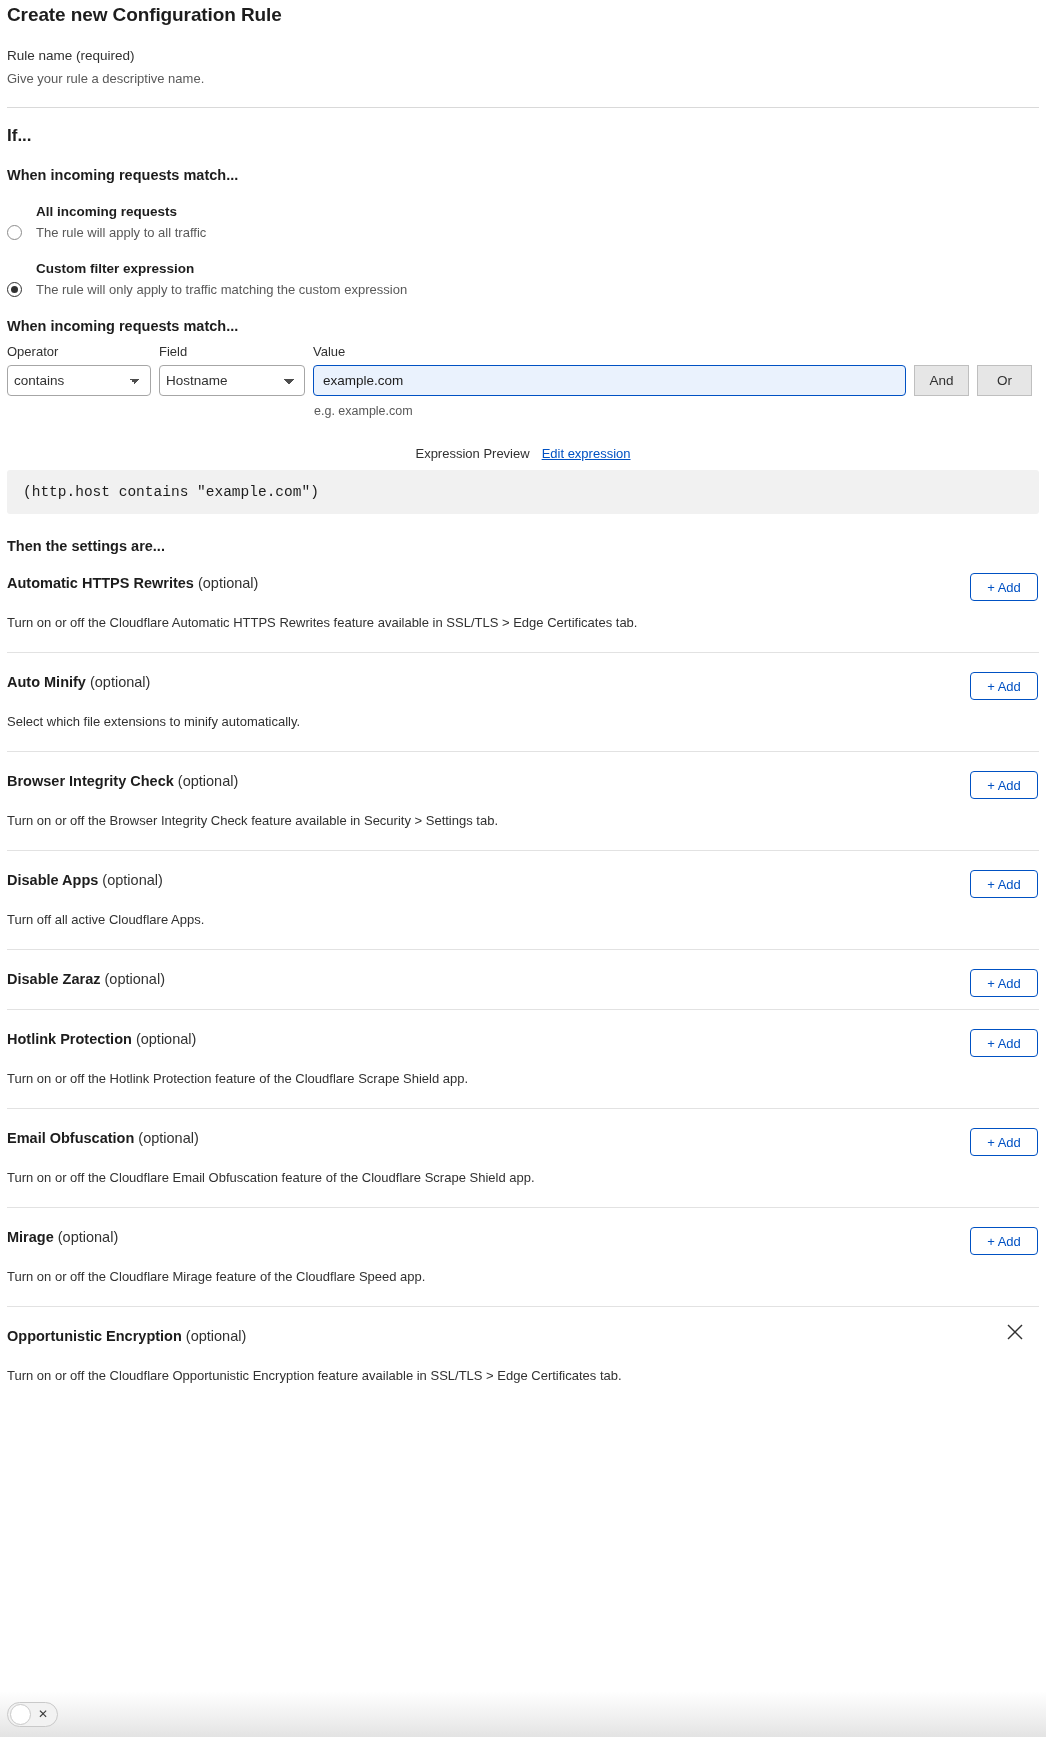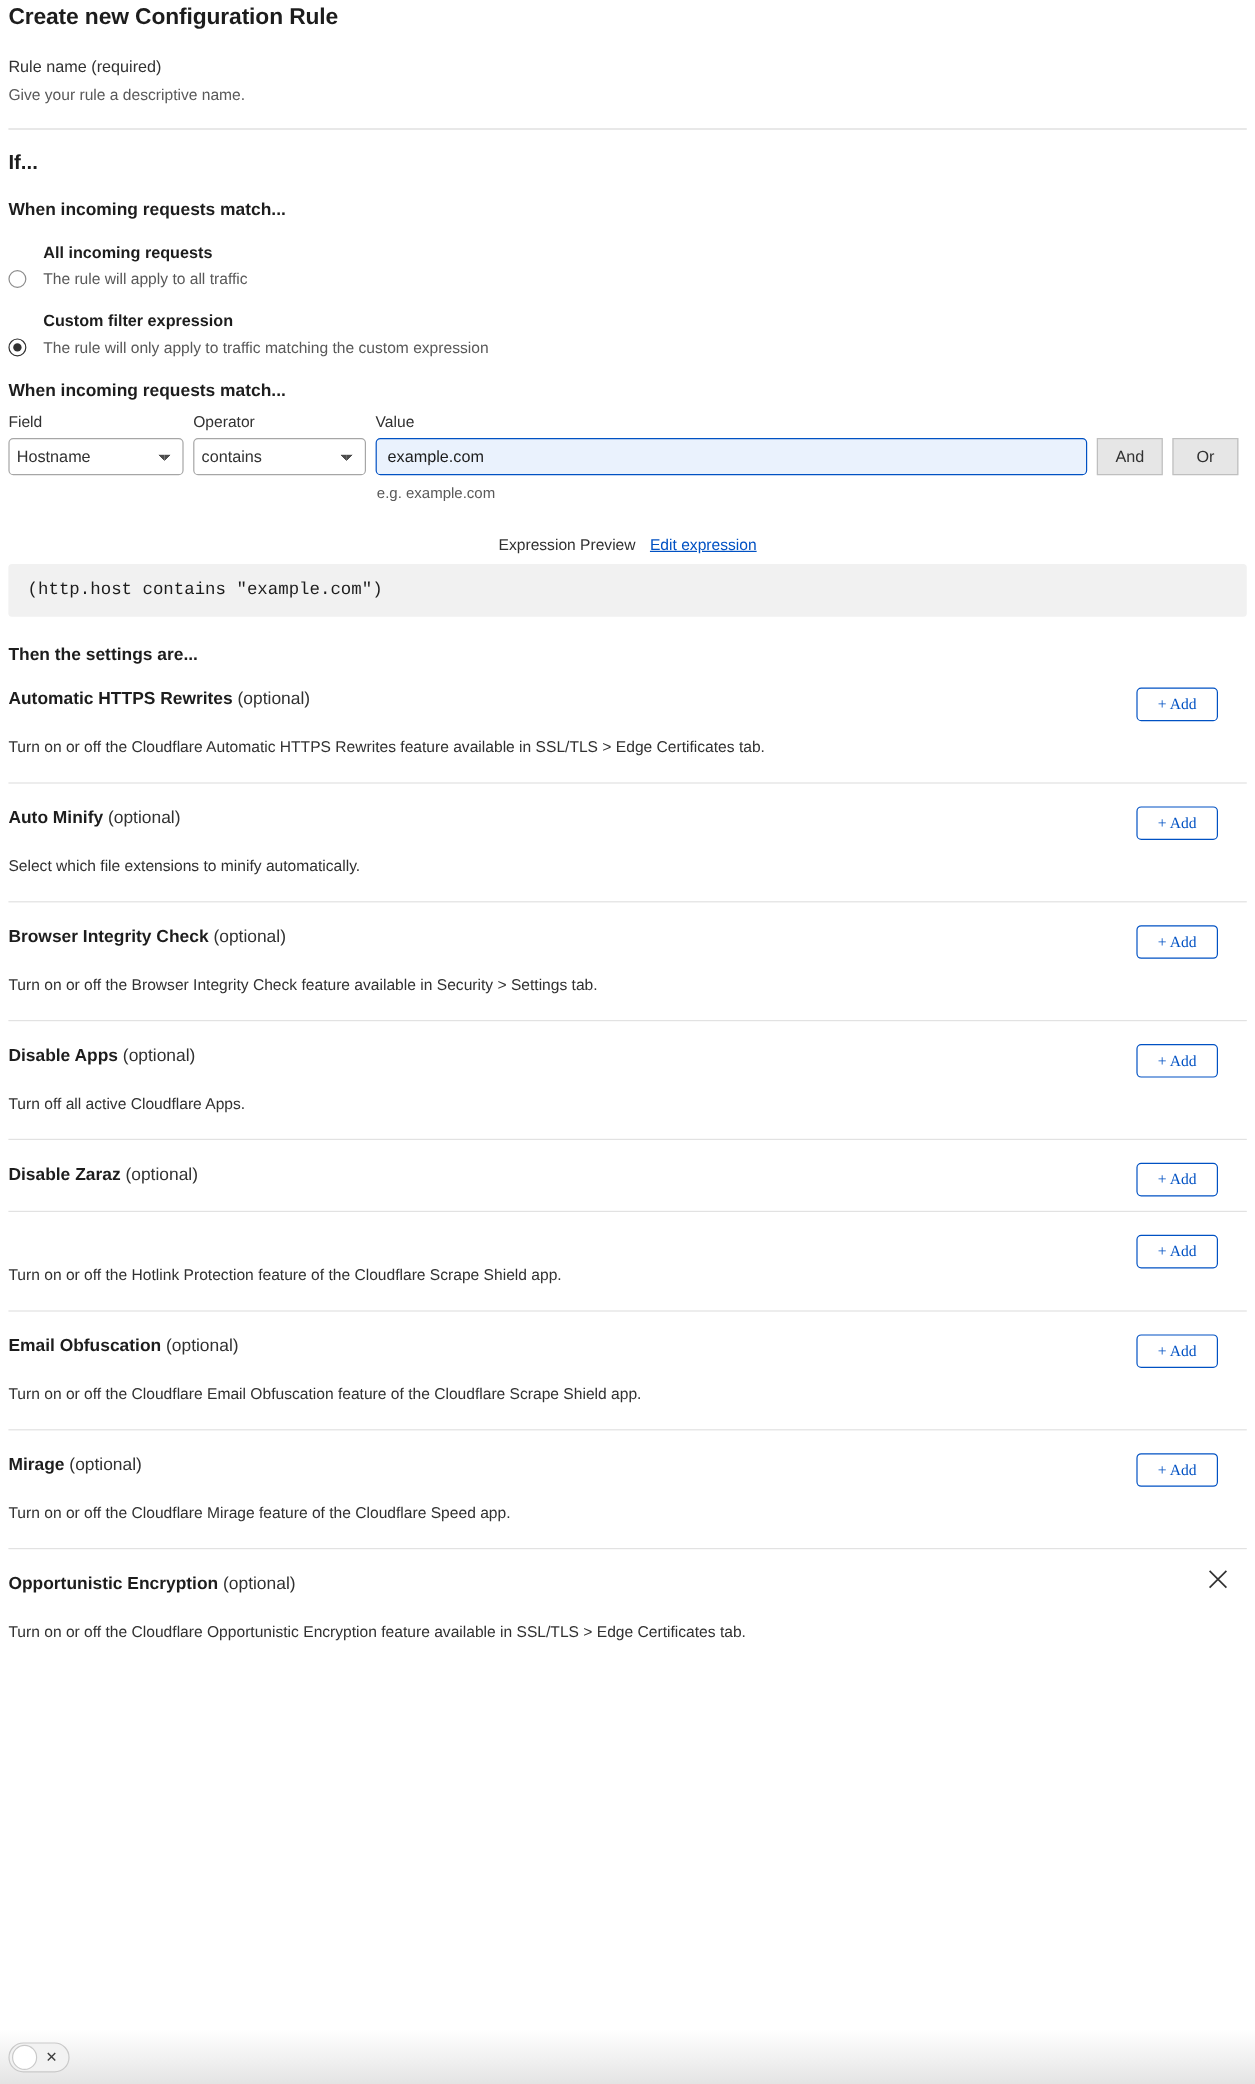--- a/index.html
+++ b/index.html
@@ -231,30 +231,30 @@
     font-weight: normal;
     color: #313131;
   }
   .setting-desc {
     font-size: 13px;
     color: #313131;
     margin-top: 24px;
   }
   .add-btn {
     position: absolute;
-    right: 24px;
+    right: 1px;
     top: 19px;
     width: 68px;
     height: 28px;
     border: 1px solid #0051c3;
     border-radius: 4px;
     background: #fff;
     color: #0051c3;
     font-size: 13px;
-    font-family: Liberation Serif, serif;
+    font-family: Liberation Sans, sans-serif;
     cursor: pointer;
   }
   .setting:first-of-type .add-btn { top: 16px; }
   .close-btn {
     position: absolute;
     right: 13px;
     top: 14px;
     width: 22px;
     height: 22px;
     cursor: pointer;
@@ -330,32 +330,32 @@
     <span class="radio-text">
       <span class="rt-title">Custom filter expression</span>
       <div class="rt-sub">The rule will only apply to traffic matching the custom expression</div>
     </span>
   </div>
 
   <div class="subheading">When incoming requests match...</div>
 
   <div class="builder">
     <div class="builder-col">
+      <div class="col-label">Operator</div>
+      <select class="sel sel-op">
+        <option>contains</option>
+      </select>
+    </div>
+    <div class="builder-col">
       <div class="col-label">Field</div>
       <select class="sel sel-field">
         <option>Hostname</option>
       </select>
     </div>
     <div class="builder-col">
-      <div class="col-label">Operator</div>
-      <select class="sel sel-op">
-        <option>contains</option>
-      </select>
-    </div>
-    <div class="builder-col">
       <div class="col-label">Value</div>
       <input class="value-input" type="text" value="example.com" style="">
       <div class="value-hint">e.g. example.com</div>
     </div>
     <div class="builder-actions">
       <button class="andor">And</button>
       <button class="andor">Or</button>
     </div>
   </div>
 
@@ -405,20 +405,24 @@
 
   <div class="setting">
     <div class="setting-title">
       <span>Disable Zaraz</span>
       <span class="opt">(optional)</span>
     </div>
     <button class="add-btn">+ Add</button>
   </div>
 
   <div class="setting">
+    <div class="setting-title">
+      <span>Hotlink Protection</span>
+      <span class="opt">(optional)</span>
+    </div>
     <div class="setting-desc">Turn on or off the Hotlink Protection feature of the Cloudflare Scrape Shield app.</div>
     <button class="add-btn">+ Add</button>
   </div>
 
   <div class="setting">
     <div class="setting-title">
       <span>Email Obfuscation</span>
       <span class="opt">(optional)</span>
     </div>
     <div class="setting-desc">Turn on or off the Cloudflare Email Obfuscation feature of the Cloudflare Scrape Shield app.</div>

